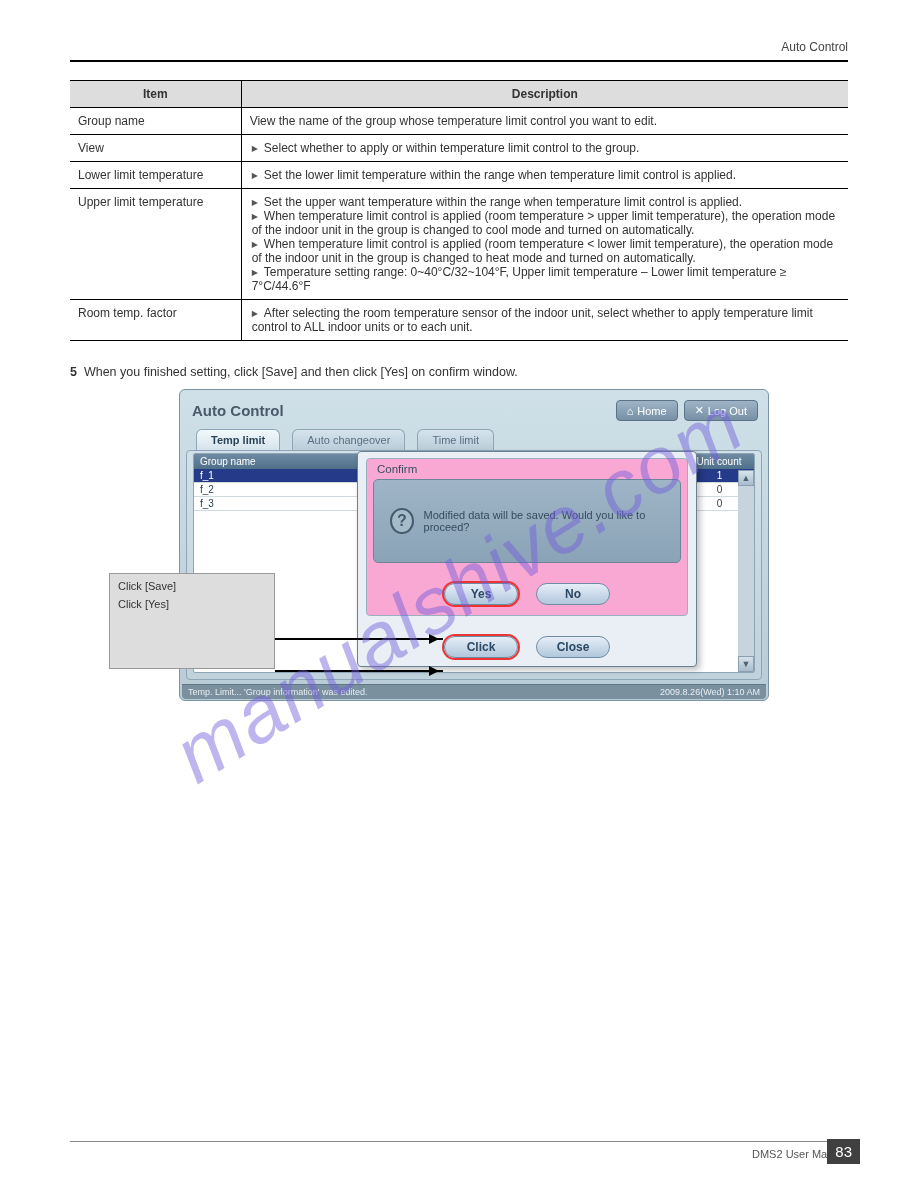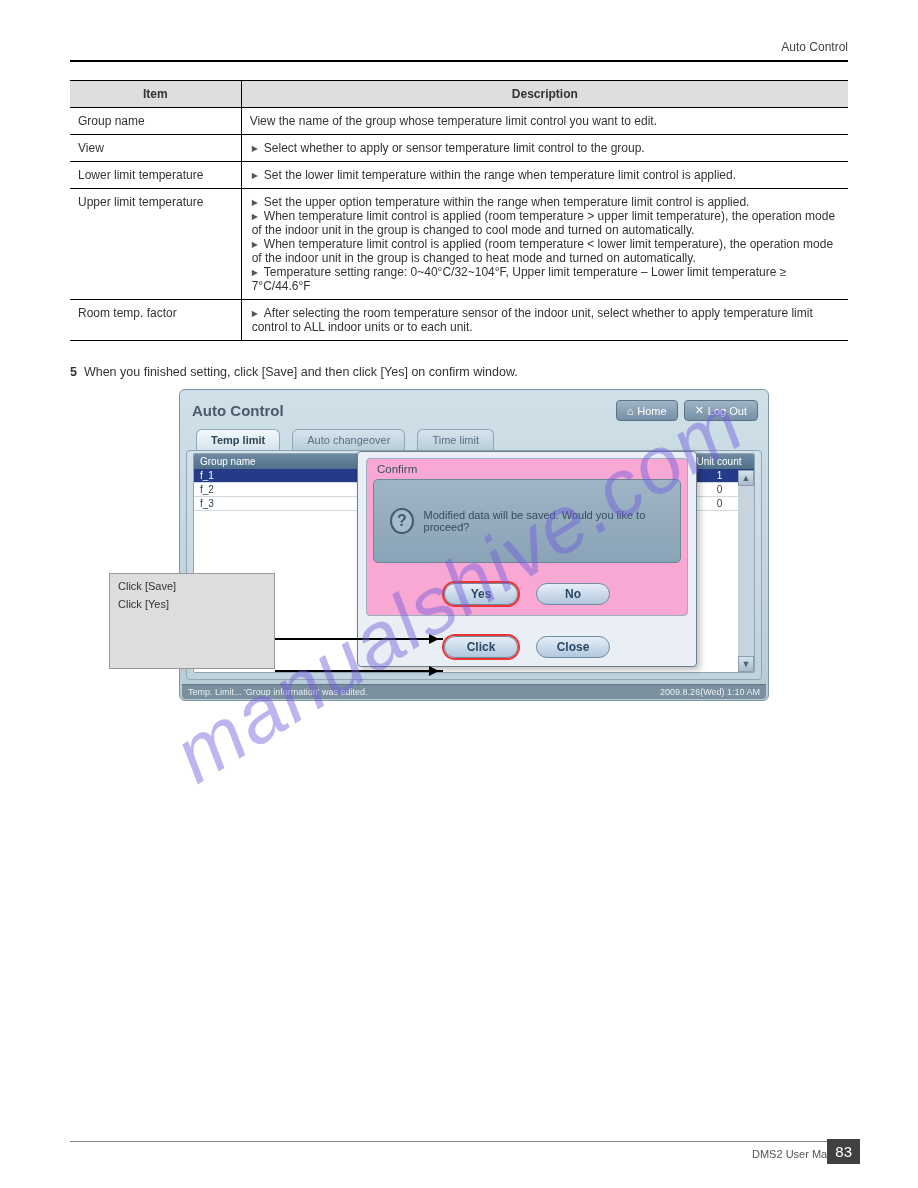--- a/index.html
+++ b/index.html
@@ -314,37 +314,37 @@
     </thead>
     <tbody id="spec-body">
         <tr>
           <td>Group name</td>
           <td>View the name of the group whose temperature limit control you want to edit.</td>
         </tr>
         <tr>
           <td>View</td>
           <td>
             <ul class="bullets">
-              <li>Select whether to apply or sensor temperature limit control to the group.</li>
+              <li>Select whether to apply or within temperature limit control to the group.</li>
             </ul>
           </td>
         </tr>
         <tr>
           <td>Lower limit temperature</td>
           <td>
             <ul class="bullets">
               <li>Set the lower limit temperature within the range when temperature limit control is applied.</li>
             </ul>
           </td>
         </tr>
         <tr>
           <td>Upper limit temperature</td>
           <td>
             <ul class="bullets">
-              <li>Set the upper option temperature within the range when temperature limit control is applied.</li>
+              <li>Set the upper want temperature within the range when temperature limit control is applied.</li>
               <li>When temperature limit control is applied (room temperature &gt; upper limit temperature), the operation mode of the indoor unit in the group is changed to cool mode and turned on automatically.</li>
               <li>When temperature limit control is applied (room temperature &lt; lower limit temperature), the operation mode of the indoor unit in the group is changed to heat mode and turned on automatically.</li>
               <li>Temperature setting range: 0~40°C/32~104°F, Upper limit temperature – Lower limit temperature ≥ 7°C/44.6°F</li>
             </ul>
           </td>
         </tr>
         <tr>
           <td>Room temp. factor</td>
           <td>
             <ul class="bullets">

